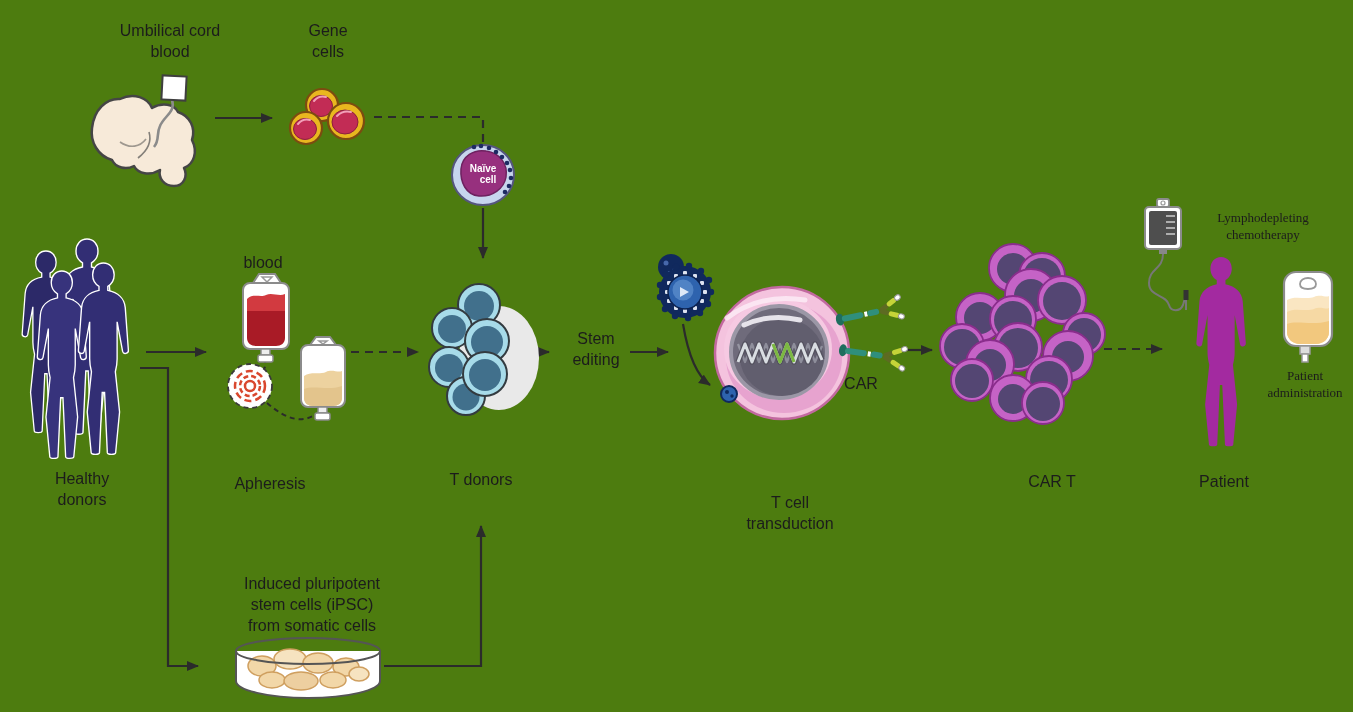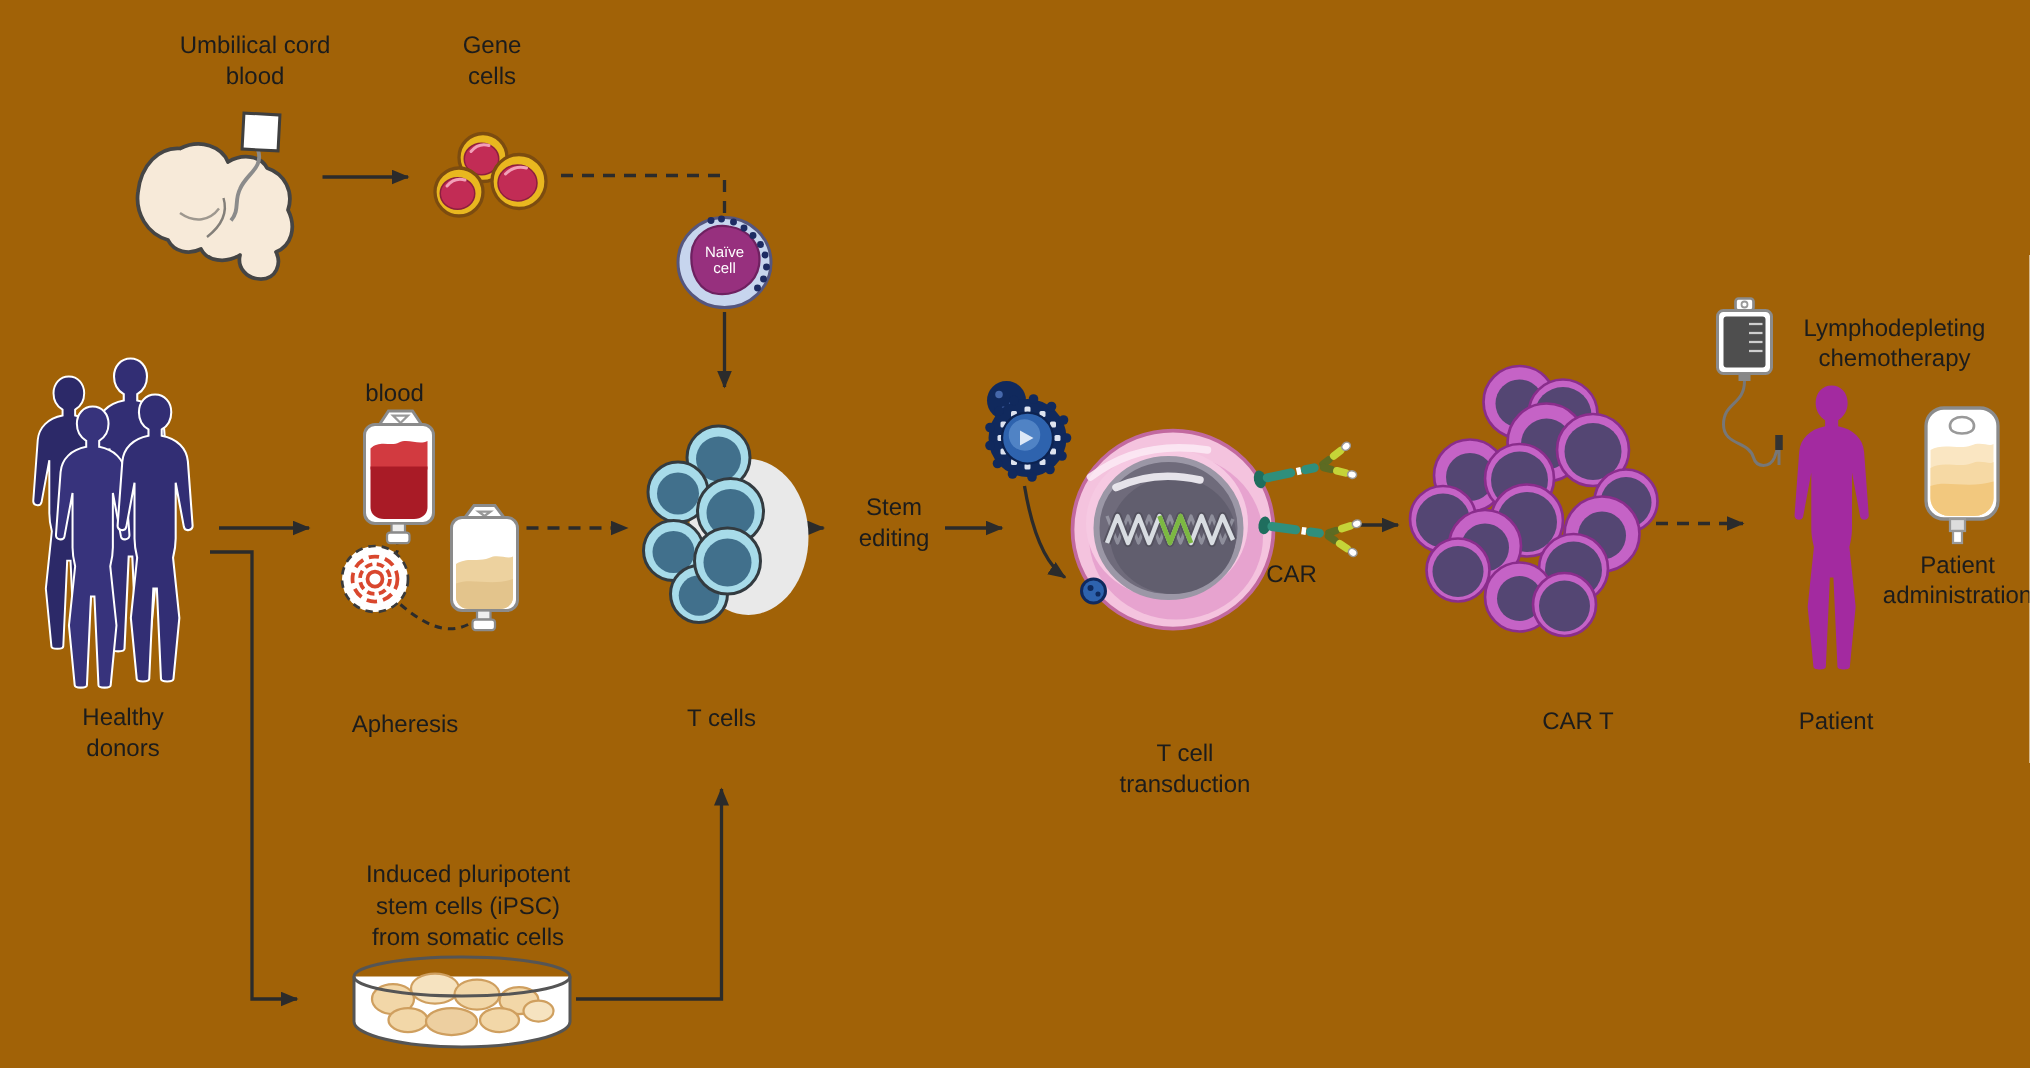--- a/index.html
+++ b/index.html
@@ -1,22 +1,22 @@
 <!DOCTYPE html>
 <html style="--text: #1c1c1c; --arrow: #2b2b2b; --donor: #322e74; --patient-magenta: #a32aa0; --blood-red: #d23a40; --blood-red-dark: #a91b26; --plasma-cream: #edd29f; --bag-outline: #8b8b8b; --centrifuge-red: #d9472e; --stem-gold: #e9b71f; --stem-rim: #7c4c10; --stem-core: #c22c55; --naive-outer: #c7d5ee; --naive-outline: #55567e; --naive-inner: #97307e; --naive-dot: #1d2b63; --tcell-outer: #a7dbe9; --tcell-inner: #41708c; --tcell-outline: #333b40; --virus-dark: #10295d; --virus-mid: #2e63ae; --virus-light: #6d9fd8; --cell-pink: #f4c3de; --cell-pink-rim: #c2699f; --cell-pink-deep: #e7a3cf; --nucleus-gray: #6f6b7b; --nucleus-rim: #9b97a6; --dna-light: #d9dde2; --dna-green: #7cb842; --receptor-rod: #2f8f7c; --receptor-dark: #5d6b22; --receptor-bright: #c5d438; --cart-outer: #c563c6; --cart-rim: #8a2d8c; --cart-inner: #544673; --chemo-dark: #4e4e4e; --fetus-skin: #f7ead9; --outline-dark: #454545; --dish-cell: #f2d7a8; --dish-cell-rim: #cf9f5f; --shadow: #e9e9e9;"><head>
 <meta charset="utf-8">
 <style>
   html,body{margin:0;padding:0;background:#fff;}
-  .canvas{position:relative;width:1353px;height:712px;background:#a16207;overflow:hidden;
+  .canvas{position:relative;width:1353px;height:712px;background:#4d7c0f;overflow:hidden;
           font-family:"Liberation Sans",sans-serif;}
   .canvas>svg{position:absolute;left:0;top:0;}
   .label{position:absolute;transform:translateX(-50%);text-align:center;white-space:pre-line;
          font-size:16px;line-height:1.3;color:var(--text,#1c1c1c);}
-  .label--small{font-size:16px;line-height:1.28;}
-  .label--naive{font-size:10px;line-height:1.12;font-weight:400;color:#fff;}
+  .label--small{font-size:13px;line-height:1.28;font-family:Liberation Serif, serif;}
+  .label--naive{font-size:10px;line-height:1.12;font-weight:700;color:#fff;text-align:right;}
   .solid{stroke:var(--arrow,#2b2b2b);stroke-width:2.2;fill:none;}
   .dashed{stroke:var(--arrow,#2b2b2b);stroke-width:2.2;fill:none;stroke-dasharray:8 6;}
   .dashed-fine{stroke:var(--arrow,#2b2b2b);stroke-width:2;fill:none;stroke-dasharray:5 4;}
 </style>
 </head>
 <body>
 
 <div class="canvas">
 
 <svg width="1353" height="712" viewBox="0 0 1353 712">
@@ -314,21 +314,21 @@
 <div class="label" style="left:170px;top:21px">Umbilical cord
 blood</div>
 <div class="label" style="left:328px;top:21px">Gene
 cells</div>
 <div class="label label--naive" style="left:483px;top:163px">Naïve
 cell</div>
 <div class="label" style="left:263px;top:253px">blood</div>
 <div class="label" style="left:82px;top:469px">Healthy
 donors</div>
 <div class="label" style="left:270px;top:474px">Apheresis</div>
-<div class="label" style="left:481px;top:470px">T cells</div>
+<div class="label" style="left:481px;top:470px">T donors</div>
 <div class="label" style="left:596px;top:329px">Stem
 editing</div>
 <div class="label" style="left:861px;top:374px">CAR</div>
 <div class="label" style="left:790px;top:493px">T cell
 transduction</div>
 <div class="label" style="left:1052px;top:472px">CAR T</div>
 <div class="label" style="left:1224px;top:472px">Patient</div>
 <div class="label label--small" style="left:1263px;top:210px">Lymphodepleting
 chemotherapy</div>
 <div class="label label--small" style="left:1305px;top:368px">Patient

